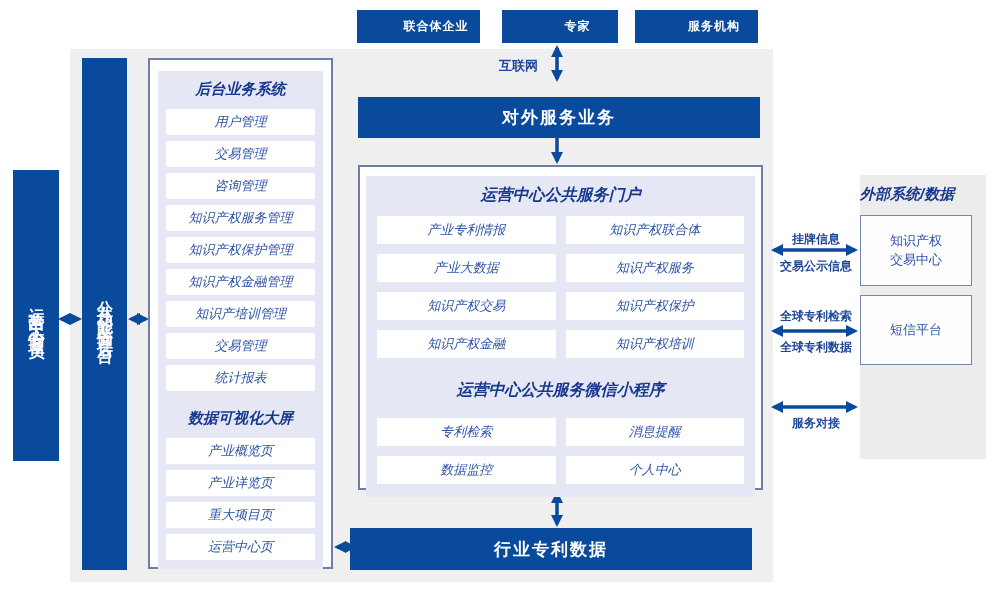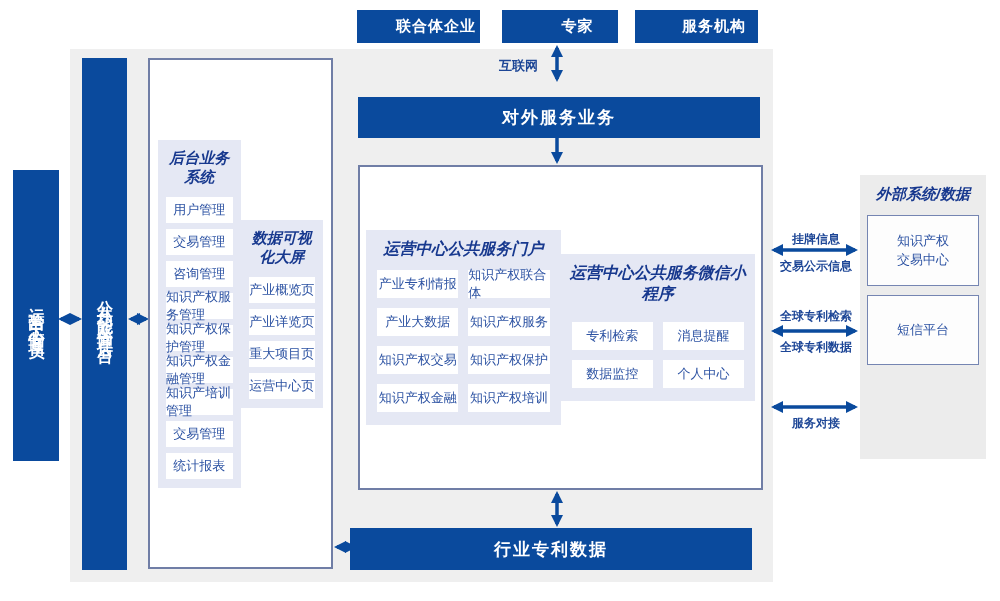--- a/index.html
+++ b/index.html
@@ -7,56 +7,56 @@
   #canvas{position:relative;width:1000px;height:601px;background:#ffffff;overflow:hidden;}
 
   .abs{position:absolute;box-sizing:border-box;}
 
   .gray-bg{background:#efefef;}
 
   .blue-box{
     background:#0a4a9d;color:#ffffff;font-weight:bold;
     display:flex;align-items:center;justify-content:center;
   }
-  .actor{font-size:15px;letter-spacing:1px;padding-left:35px;}
+  .actor{font-size:12px;letter-spacing:1px;padding-left:35px;}
   .wide-bar{font-size:17px;letter-spacing:2px;}
 
   .vbar{
     background:#0a4a9d;color:#ffffff;font-weight:bold;font-size:16px;
     display:flex;align-items:center;justify-content:center;
     writing-mode:vertical-lr;text-orientation:upright;letter-spacing:6px;
   }
 
   .container{
     background:#ffffff;border:2px solid #707ea6;
-    display:flex;flex-direction:row;align-items:center;
+    display:flex;flex-direction:column;align-items:flex-start;
   }
 
   .lav-panel{
     background:#e5e8f4;width:100%;box-sizing:border-box;
     display:flex;flex-direction:column;gap:6px;
     padding:6px 8px 9px 8px;
   }
   .panel-title{
     color:#17388e;font-weight:bold;font-style:italic;
     text-align:center;font-size:15px;padding:3px 0 4px 0;
   }
   .item{
     background:#ffffff;color:#2d53a3;font-size:13px;
     display:flex;align-items:center;justify-content:center;
-    height:26px;flex:none;
+    height:26px;flex:none;font-style:italic;
   }
 
   .grid2{
     display:grid;grid-template-columns:1fr 1fr;gap:10px;
     width:100%;box-sizing:border-box;padding:2px 3px 4px 3px;
   }
   .grid2 .item{height:28px;}
 
-  .ext-panel{background:#ececec;display:flex;flex-direction:column;align-items:center;}
+  .ext-panel{background:#ececec;display:flex;flex-direction:column;align-items:flex-start;}
   .ext-title{color:#17388e;font-weight:bold;font-style:italic;font-size:15px;margin:10px 0 11px 0;}
   .ext-box{
     background:#fdfdfd;border:1.5px solid #7585b2;color:#2d53a3;font-size:13px;
     width:110px;display:flex;align-items:center;justify-content:center;text-align:center;
     white-space:pre-line;line-height:1.45;flex:none;
   }
 
   .link-label{
     position:absolute;color:#1d4696;font-weight:bold;font-size:12px;
     width:92px;text-align:center;

